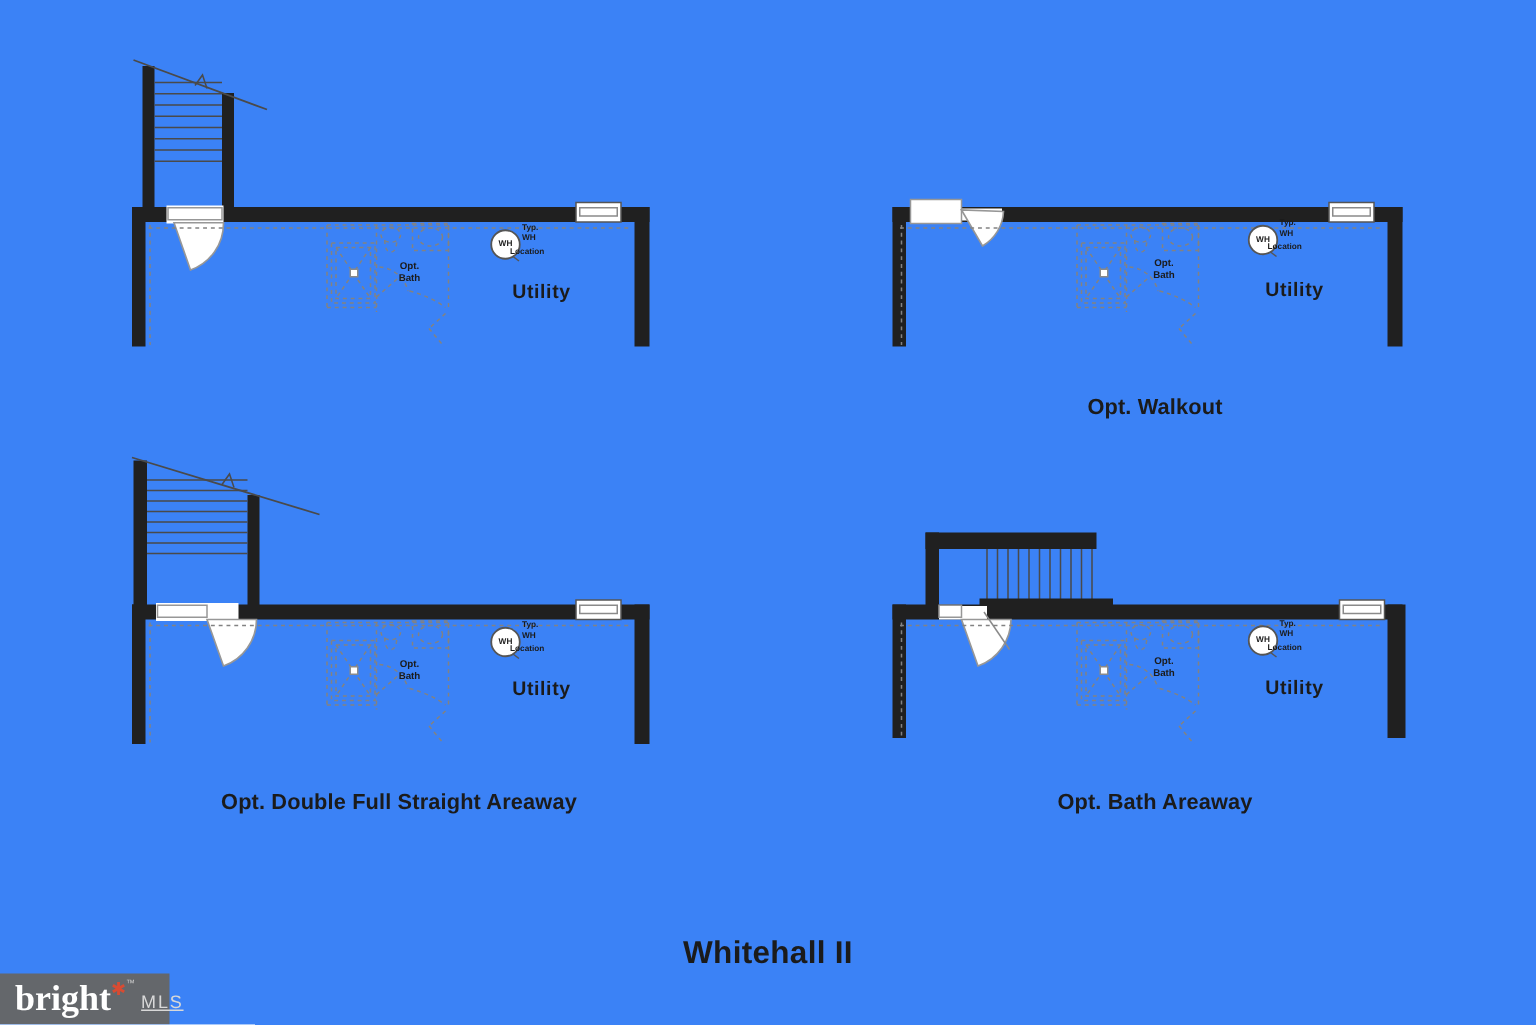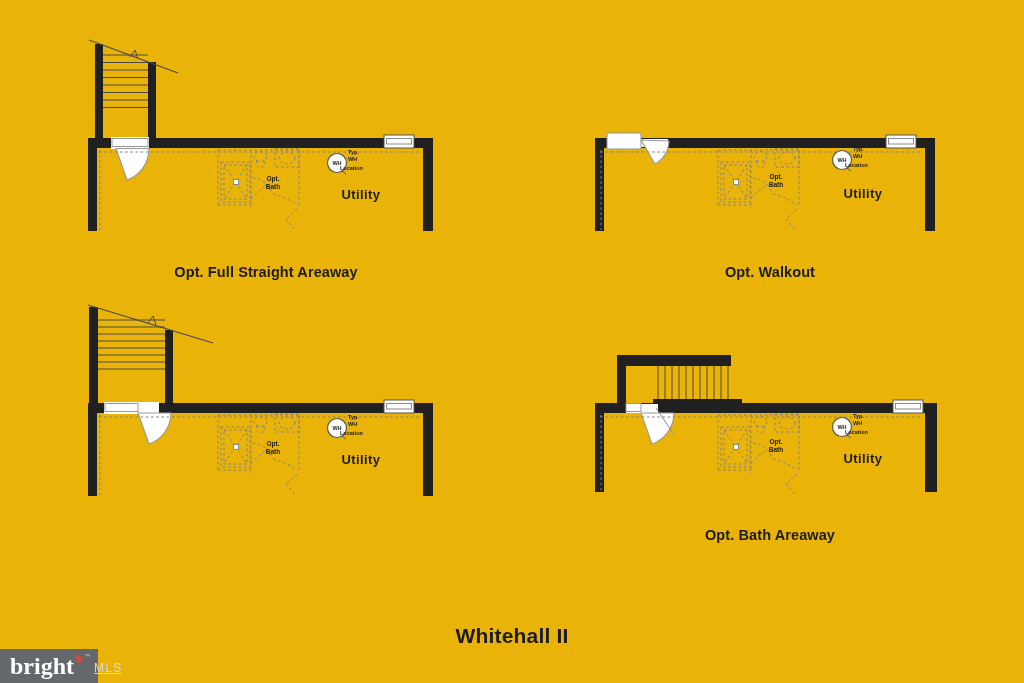--- a/index.html
+++ b/index.html
@@ -1,28 +1,28 @@
 <!DOCTYPE html>
 <html style="--wall: #202020; --line: #4a4a4a; --dash: #828282; --logo-bg: #64676b; --logo-accent: #d84b32;"><head>
 <meta charset="utf-8">
 <style>
   html,body{margin:0;padding:0;background:#fff;}
-  .canvas{position:relative;width:1024px;height:683px;background:#eab308;overflow:hidden;
+  .canvas{position:relative;width:1024px;height:683px;background:#3b82f6;overflow:hidden;
           font-family:"Liberation Sans",sans-serif;}
   svg{position:absolute;left:0;top:0;}
   .lbl{position:absolute;color:#1b1b1b;white-space:nowrap;}
   .center{transform:translate(-50%,-50%);text-align:center;}
   .caption{font-size:14.5px;font-weight:700;letter-spacing:.1px;}
   .utility{font-size:13px;font-weight:700;letter-spacing:.4px;}
   .bathlbl{font-size:6.5px;font-weight:700;line-height:7.5px;}
   .whtxt{font-size:5.5px;font-weight:700;}
   .note{font-size:5.5px;font-weight:600;}
   .titleln{position:absolute;left:512px;transform:translate(-50%,-50%);font-size:21px;
            font-weight:700;color:#1b1b1b;white-space:nowrap;letter-spacing:.2px;}
-  .logo{position:absolute;left:0;top:649px;width:98px;height:34px;
+  .logo{position:absolute;left:0;top:649px;width:113px;height:34px;
         background:var(--logo-bg,#64676b);display:flex;align-items:center;
         padding-left:10px;box-sizing:border-box;}
   .logo .brand{font-family:"Liberation Serif",serif;font-weight:700;color:#ffffff;
                font-size:24px;line-height:1;}
   .logo .mark{color:var(--logo-accent,#d84b32);font-size:12px;position:relative;top:-7px;left:0px;}
   .logo .tm{color:#c9c9c9;font-size:6px;position:relative;top:-10px;}
   .logo .mls{color:#d8d8d8;font-size:12px;letter-spacing:1.2px;margin-left:4px;position:relative;top:2px;text-decoration:underline;}
 </style>
 </head>
 <body>
@@ -165,21 +165,20 @@
 
   <span class="lbl whtxt center" style="left:337px;top:163px;">WH</span>
   <span class="lbl note" style="left:348px;top:149px;">Typ.</span>
   <span class="lbl note" style="left:348px;top:156px;">WH</span>
   <span class="lbl note" style="left:340px;top:165px;">Location</span>
   <div class="lbl bathlbl center" style="left:273px;top:182px;">
     <span>Opt.</span><br>
     <span>Bath</span>
   </div>
   <span class="lbl utility center" style="left:361px;top:194px;">Utility</span>
-  <span class="lbl caption center" style="left:266px;top:272px;">Opt. Full Straight Areaway</span>
 
   <span class="lbl whtxt center" style="left:842px;top:160px;">WH</span>
   <span class="lbl note" style="left:853px;top:146px;">Typ.</span>
   <span class="lbl note" style="left:853px;top:153px;">WH</span>
   <span class="lbl note" style="left:845px;top:162px;">Location</span>
   <div class="lbl bathlbl center" style="left:776px;top:180px;">
     <span>Opt.</span><br>
     <span>Bath</span>
   </div>
   <span class="lbl utility center" style="left:863px;top:193px;">Utility</span>
@@ -187,20 +186,21 @@
 
   <span class="lbl whtxt center" style="left:337px;top:428px;">WH</span>
   <span class="lbl note" style="left:348px;top:414px;">Typ.</span>
   <span class="lbl note" style="left:348px;top:421px;">WH</span>
   <span class="lbl note" style="left:340px;top:430px;">Location</span>
   <div class="lbl bathlbl center" style="left:273px;top:447px;">
     <span>Opt.</span><br>
     <span>Bath</span>
   </div>
   <span class="lbl utility center" style="left:361px;top:459px;">Utility</span>
+  <span class="lbl caption center" style="left:266px;top:535px;">Opt. Double Full Straight Areaway</span>
 
   <span class="lbl whtxt center" style="left:842px;top:427px;">WH</span>
   <span class="lbl note" style="left:853px;top:413px;">Typ.</span>
   <span class="lbl note" style="left:853px;top:420px;">WH</span>
   <span class="lbl note" style="left:845px;top:429px;">Location</span>
   <div class="lbl bathlbl center" style="left:776px;top:445px;">
     <span>Opt.</span><br>
     <span>Bath</span>
   </div>
   <span class="lbl utility center" style="left:863px;top:458px;">Utility</span>

